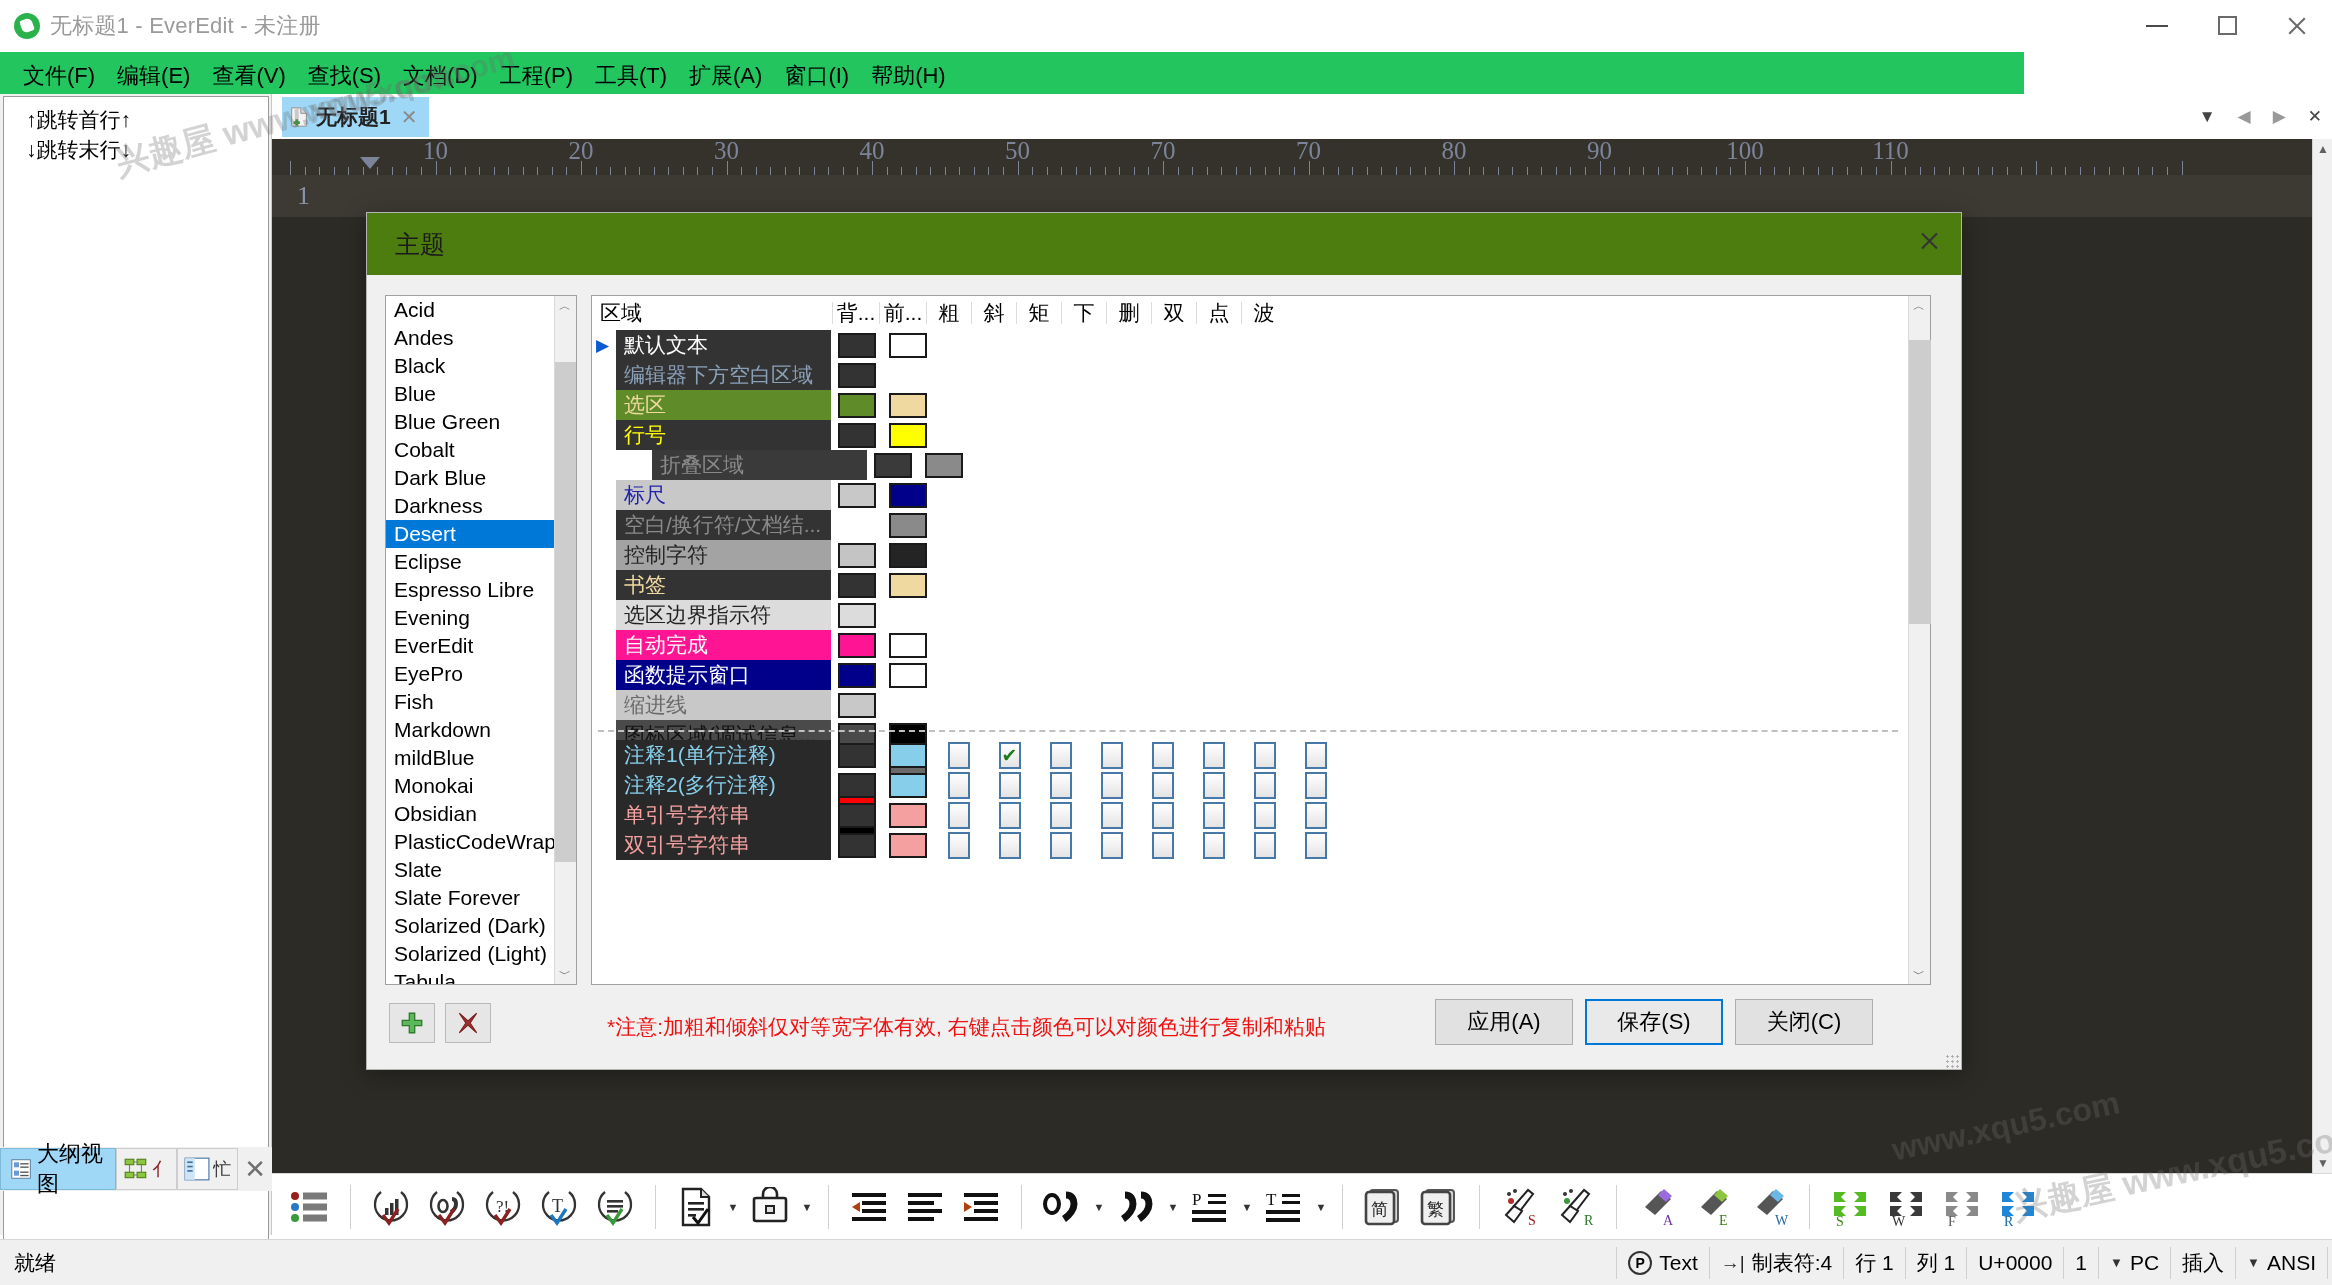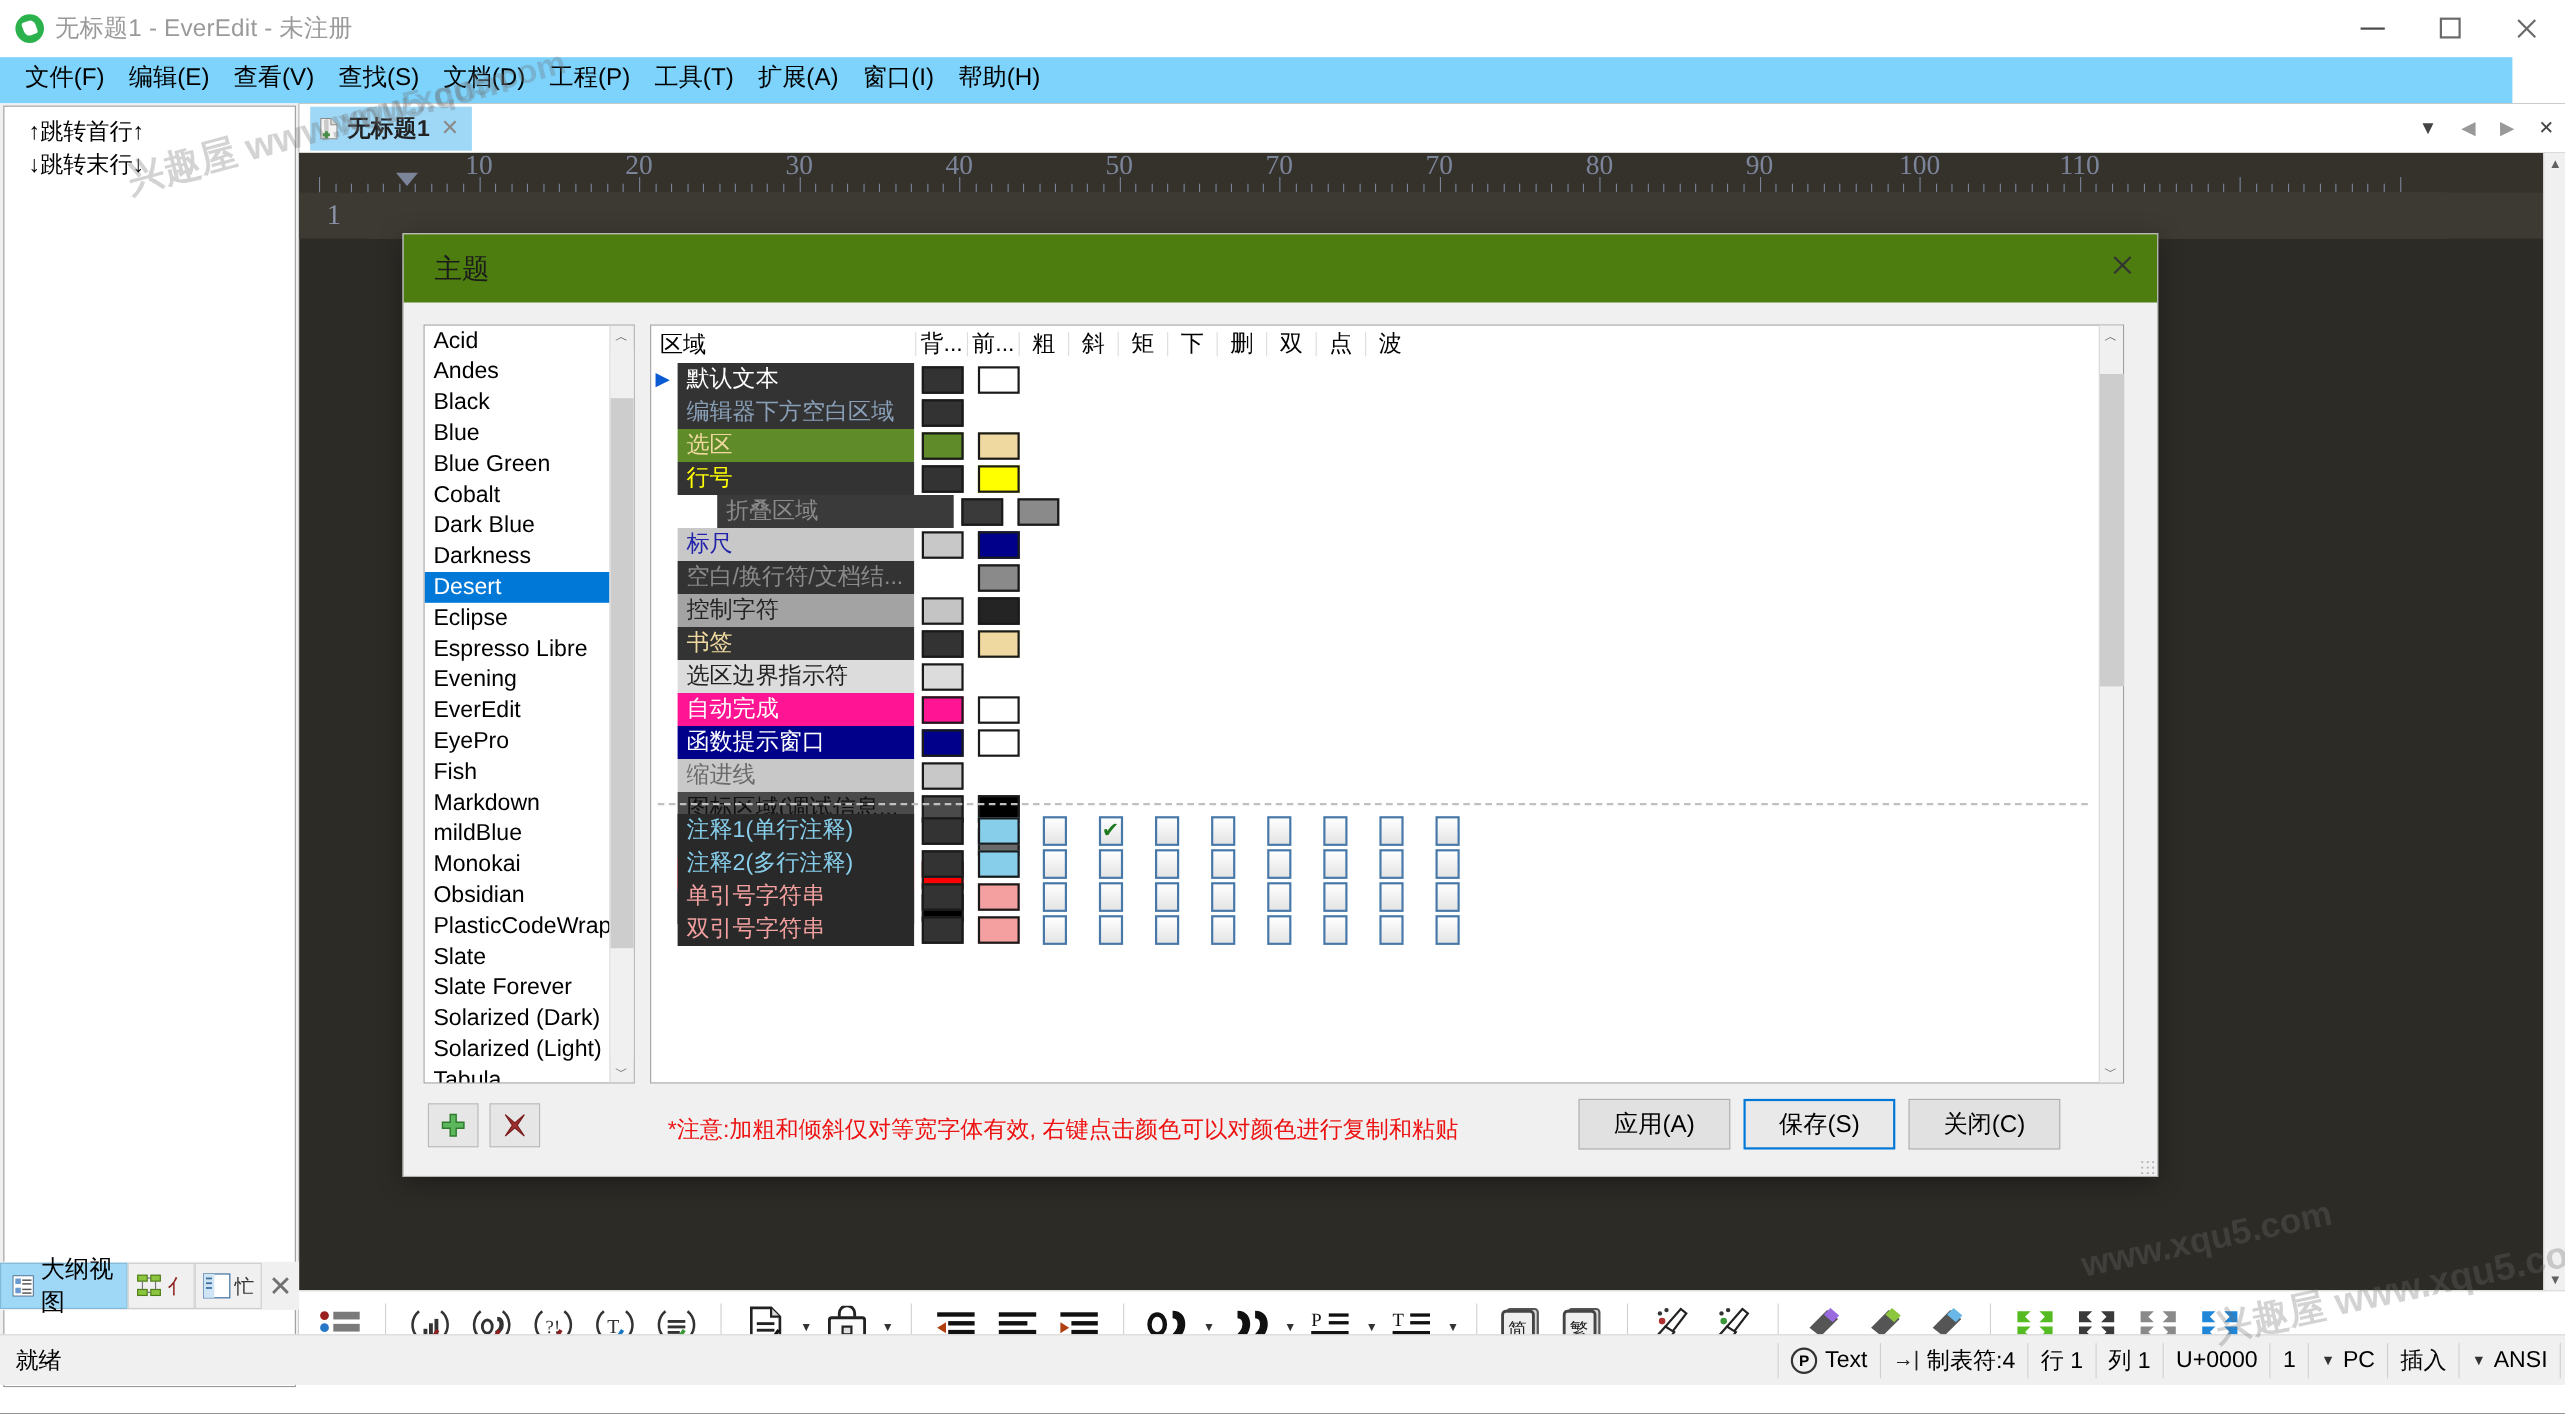--- a/index.html
+++ b/index.html
@@ -38,22 +38,22 @@
   .wglyph-max { width:19px; height:19px; border:2px solid #6a6a6a; display:block; }
   .wglyph-close { position:relative; width:22px; height:22px; display:block; }
   .wglyph-close::before, .wglyph-close::after {
     content:""; position:absolute; left:0; top:10px; width:22px; height:2px; background:#6a6a6a;
   }
   .wglyph-close::before { transform:rotate(45deg); }
   .wglyph-close::after  { transform:rotate(-45deg); }
 
   
   #menubar {
-    position:absolute; left:0; top:52px; width:2284px; height:42px;
-    background:#7dd3fc; display:flex; align-items:flex-start; padding-left:12px;
+    position:absolute; left:0; top:52px; width:2024px; height:42px;
+    background:#22c55e; display:flex; align-items:flex-end; padding-left:12px;
   }
   .menu-item { padding:3px 11px; font-size:22px; color:#000; white-space:nowrap; }
 
   
   #left-panel {
     position:absolute; left:0; top:94px; width:272px; height:1141px;
     background:#f0f0f0; border-right:1px solid #c8c8c8;
   }
   #outline-box {
     position:absolute; left:3px; top:2px; width:266px; height:1165px;
@@ -122,21 +122,21 @@
     position:absolute; left:272px; top:1173px; width:2060px; height:66px;
     background:#ffffff; border-top:1px solid #d9d9d9;
     display:flex; align-items:center; padding-left:10px; gap:0px;
   }
   .tbsep { width:1px; height:44px; background:#d0d0d0; margin:0 12px; }
   .tbtn { width:56px; height:56px; display:flex; align-items:center; justify-content:center; }
   .tcaret { width:18px; height:56px; display:flex; align-items:center; justify-content:center; color:#333; font-size:11px; }
 
   
   #statusbar {
-    position:absolute; left:0; top:1213px; width:2332px; height:46px;
+    position:absolute; left:0; top:1239px; width:2332px; height:46px;
     background:#f0f0f0; border-top:1px solid #d6d6d6;
     display:flex; align-items:center; font-size:21px;
   }
   #status-ready { margin-left:14px; }
   #status-right { position:absolute; right:4px; display:flex; align-items:center; height:46px; }
   .scell { padding:0 11px; height:32px; display:flex; align-items:center; gap:7px; border-left:1px solid #cfcfcf; }
   .scell:last-child { border-right:1px solid #cfcfcf; }
 
   
   #dialog {

